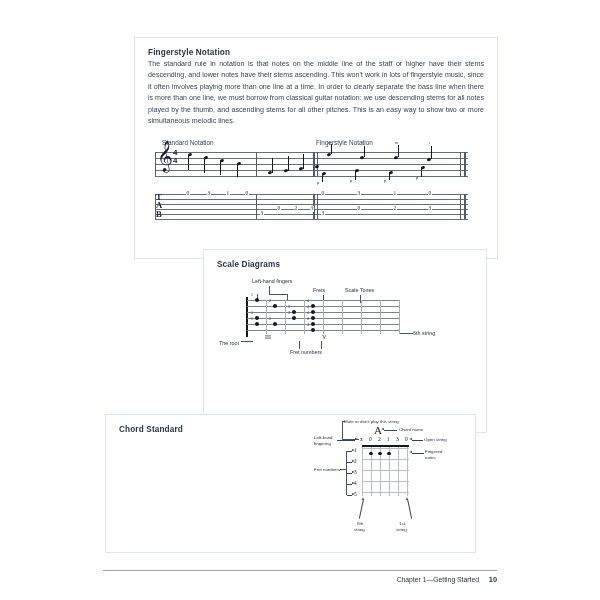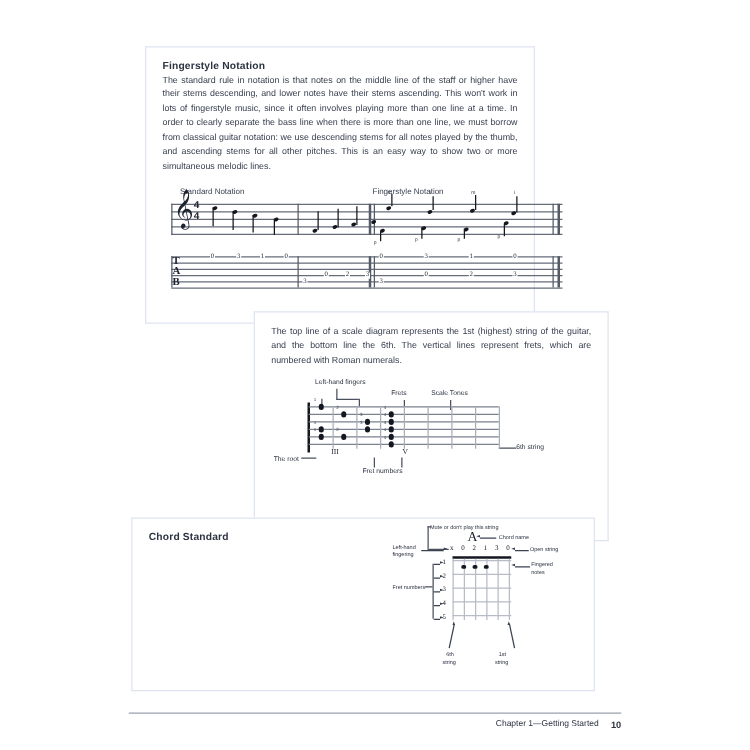--- a/index.html
+++ b/index.html
@@ -19,21 +19,21 @@
     background: #ffffff;
   }
 
   
   .card {
     position: absolute;
     background: #ffffff;
     border: 1px solid #dde3ef;
     box-sizing: border-box;
   }
-  #card-fingerstyle { left: 116px; top: 37px;  width: 312px; height: 222px; z-index: 1;}
+  #card-fingerstyle { left: 134px; top: 37px;  width: 364px; height: 222px; z-index: 1;}
   #card-scale       { left: 203px; top: 249px; width: 284px; height: 184px; z-index: 2;}
   #card-chord       { left: 105px; top: 414px; width: 371px; height: 139px; z-index: 3;}
 
   .card-inner { padding: 10px 13px 8px 13px; }
 
   h2.sec-title {
     font-size: 8.2px;
     font-weight: bold;
     color: #2b3240;
     margin: 0 0 2px 0;
@@ -333,21 +333,21 @@
             <div class="tabnum" style="left:273px; top:12.5px">3</div>
           </div>
 
         </div>
       </div>
     </div>
   </div>
 
   <div class="card" id="card-scale">
     <div class="card-inner">
-      <p class="sec-body">The top line of a scale diagram represents the 1st (highest) string of the guitar, and the bottom line the 6th.  The vertical lines represent frets, which are numbered with Roman numerals.</p>
+      <h2 class="sec-title">Scale Diagrams</h2>
 
       <div class="scale-wrap">
 
         <div class="sdlabel" style="left:35px; top:0px">Left-hand fingers</div>
         <div class="sdlabel" style="left:96px; top:9px">Frets</div>
         <div class="sdlabel" style="left:128px; top:9px">Scale Tones</div>
         <div class="sdlabel" style="left:2px;  top:62px">The root</div>
         <div class="sdlabel" style="left:73px; top:71px">Fret numbers</div>
         <div class="sdlabel" style="left:196px; top:52px">6th string</div>
 

